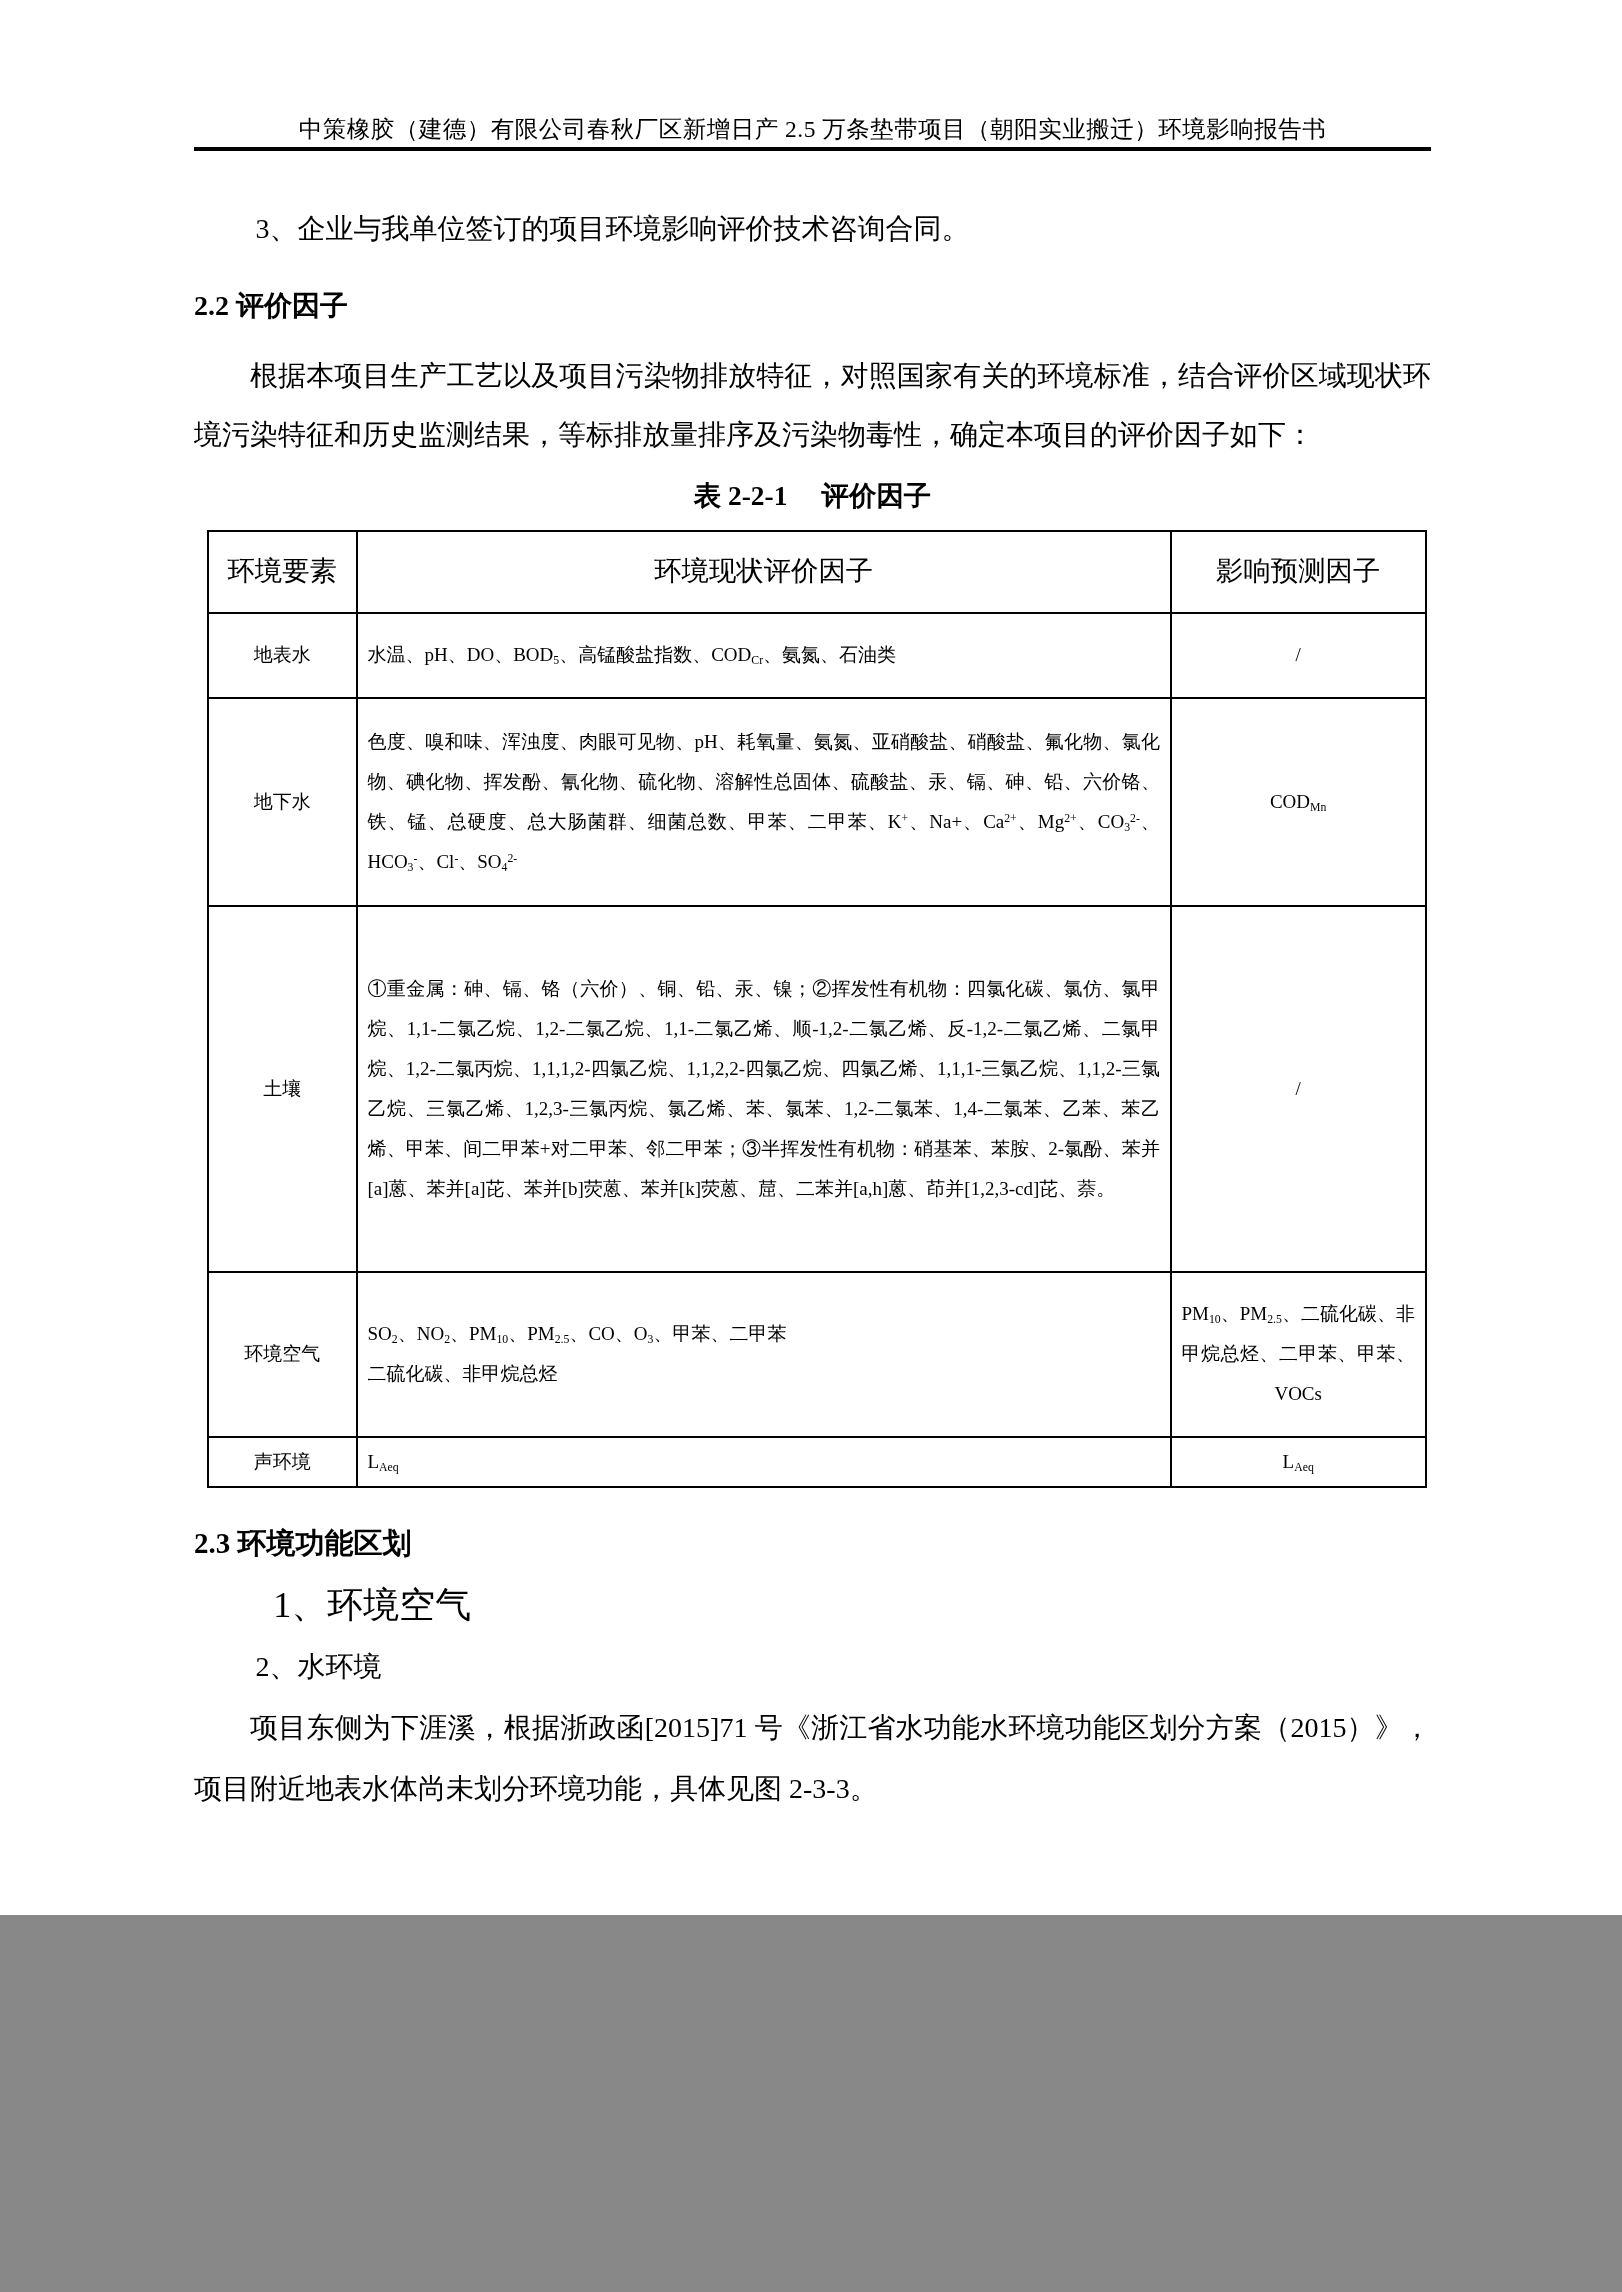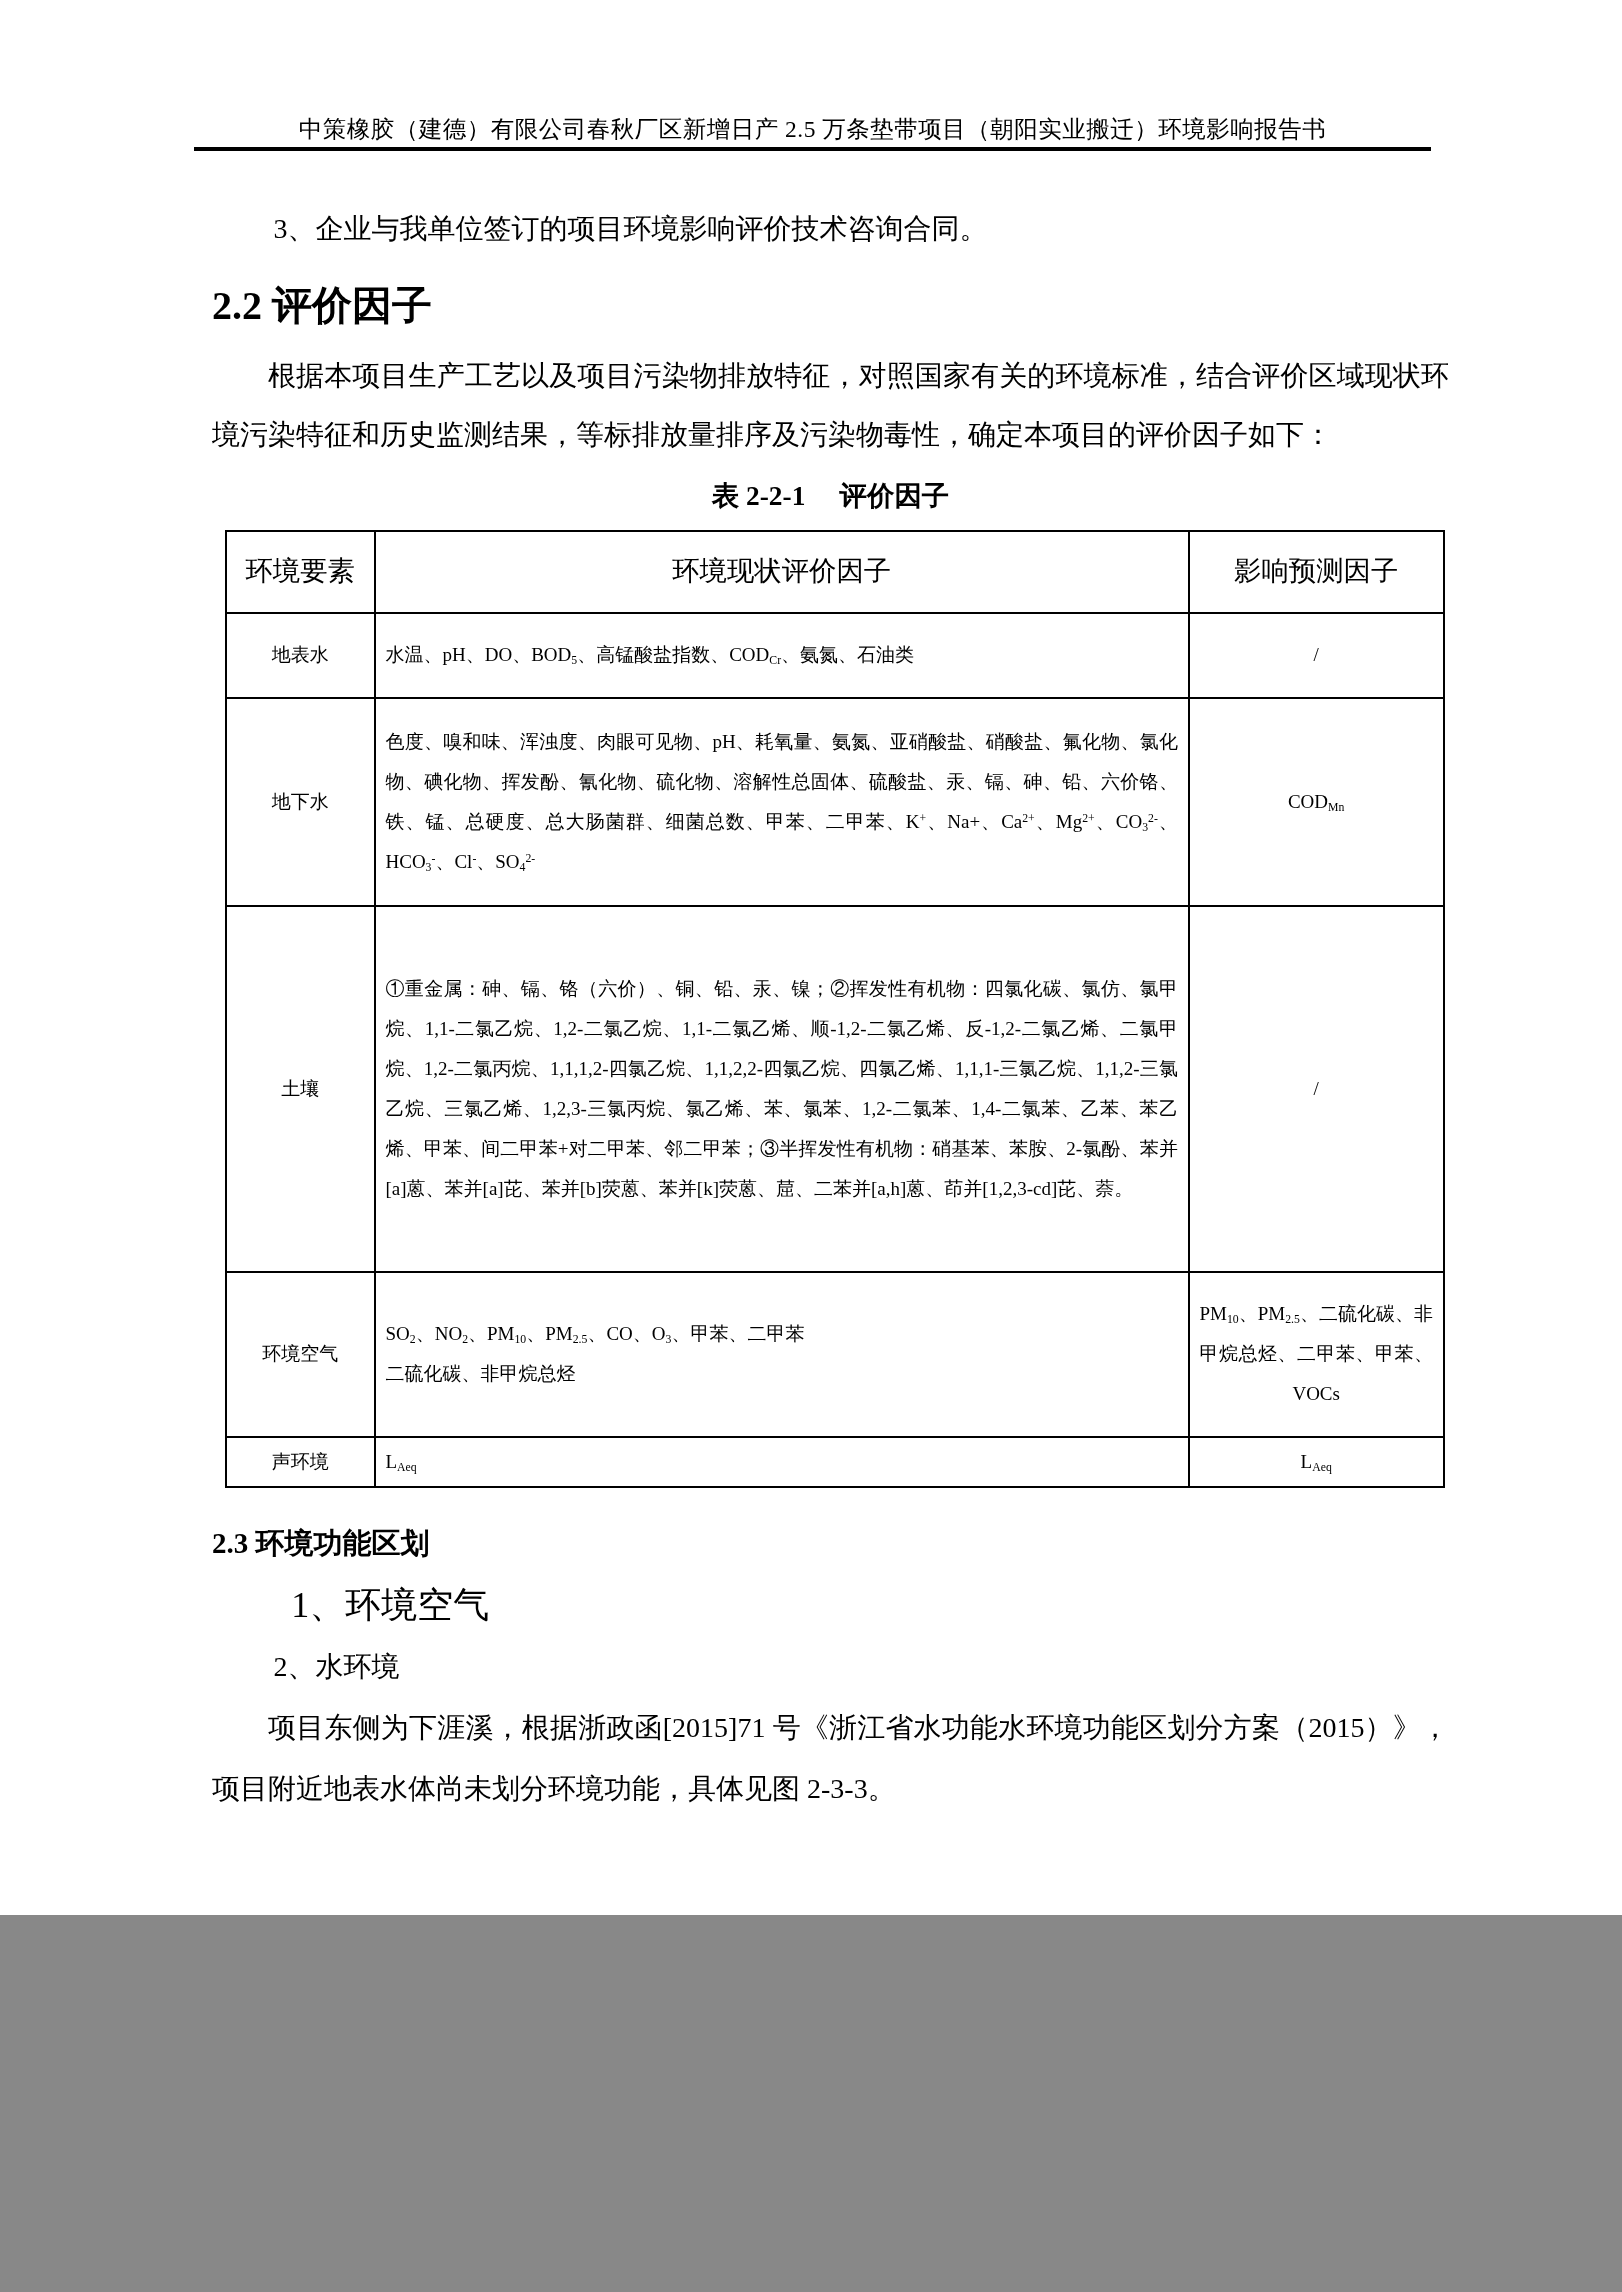--- a/index.html
+++ b/index.html
@@ -17,29 +17,29 @@
   .page-header {
     position:absolute; top:114px; left:194px; width:1237px;
     text-align:center; font-size:23.5px; line-height:31px;
     letter-spacing:0.5px;
   }
   .header-rule {
     position:absolute; top:147px; left:194px; width:1237px; height:3.9px;
     background:#000;
   }
   
-  .content { position:absolute; top:0; left:212px; width:1237px; }
+  .content { position:absolute; top:0; left:194px; width:1237px; }
   .item-line {
     margin-top:201px;
     font-size:28px; line-height:55px;
     text-indent:2.2em;
   }
   h2.sec22 {
     margin-top:21.6px;
-    font-size:40px; line-height:55px; font-weight:bold;
+    font-size:28px; line-height:55px; font-weight:bold;
   }
   p.para {
     font-size:28px; line-height:59px;
     text-align:justify; text-indent:2em;
   }
   p.para-22 { margin-top:13.7px; }
   p.table-title {
     margin-top:9.8px;
     font-size:27.4px; line-height:45px; font-weight:bold;
     text-align:center; text-indent:0;

